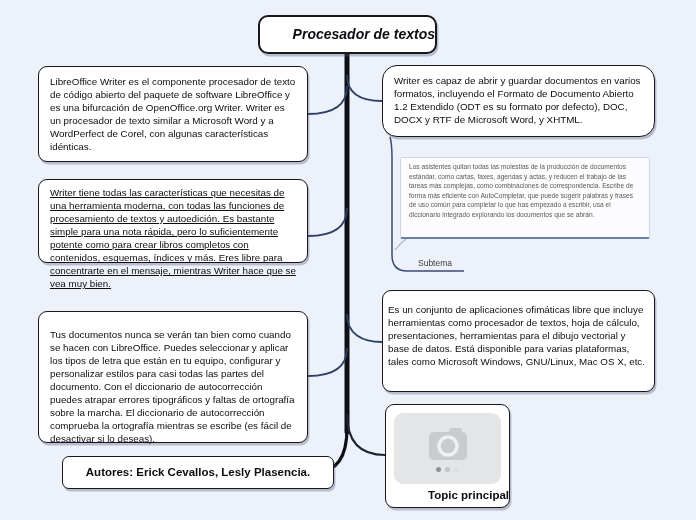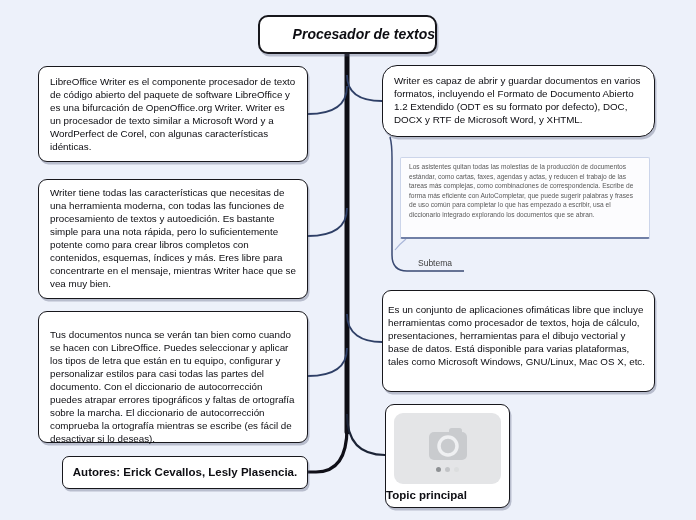--- a/index.html
+++ b/index.html
@@ -14,24 +14,24 @@
     box-shadow:1.5px 2.5px 0 rgba(85,92,120,0.35);
     color:#0d0d12;font-size:9.8px;line-height:13px;text-align:left;
   }
   .central{
     left:258px;top:15px;width:179px;height:39px;
     border-width:2.8px;border-radius:10px;
     display:flex;align-items:center;justify-content:flex-end;
     font-size:14px;font-weight:bold;font-style:italic;
   }
   .t-l1{left:38px;top:66px;width:270px;height:96px;padding:8px 11px;}
-  .t-l2{left:38px;top:179px;width:270px;height:120px;padding:6px 11px;}
+  .t-l2{left:38px;top:179px;width:270px;height:84px;padding:6px 11px;text-decoration:underline;}
   .t-l3{left:38px;top:311px;width:270px;height:132px;padding:16px 11px;}
   .t-authors{
-    left:62px;top:456px;width:246px;height:33px;border-radius:7px;
+    left:62px;top:456px;width:272px;height:33px;border-radius:7px;
     display:flex;align-items:center;justify-content:center;
     font-size:11.5px;font-weight:bold;
   }
   .t-r1{left:382px;top:65px;width:273px;height:72px;padding:8px 11px;border-radius:15px;}
   .t-r2{left:382px;top:290px;width:273px;height:102px;padding:12px 5px;}
   .note{
     position:absolute;z-index:2;box-sizing:border-box;
     left:400px;top:157px;width:250px;height:82px;padding:4px 8px;
     background:#fcfcfe;border:1px solid #ccd5ea;border-bottom:2px solid #707fa6;
     border-radius:2px;color:#595959;font-size:6.6px;line-height:9.6px;
@@ -43,21 +43,21 @@
   .t-img{left:385px;top:404px;width:125px;height:104px;padding:0;}
   .img-placeholder{
     position:absolute;left:8px;top:8px;width:107px;height:71px;
     background:#e4e5e7;border-radius:9px;
     display:flex;flex-direction:column;align-items:center;justify-content:center;
   }
   .dots{display:flex;gap:4px;margin-top:3px;}
   .dots span{width:5px;height:5px;border-radius:50%;display:block;}
   .dot1{background:#8e9194;}.dot2{background:#c2c4c7;}.dot3{background:#dcdedf;}
   .img-label{
-    position:absolute;left:0;bottom:5px;width:100%;text-align:left;
+    position:absolute;left:0;bottom:5px;width:100%;text-align:right;
     font-size:11.5px;font-weight:bold;color:#0d0d12;
   }
 </style>
 </head>
 <body>
 
 <div class="canvas">
 
   <svg class="wires" width="696" height="520" viewBox="0 0 696 520">
 

